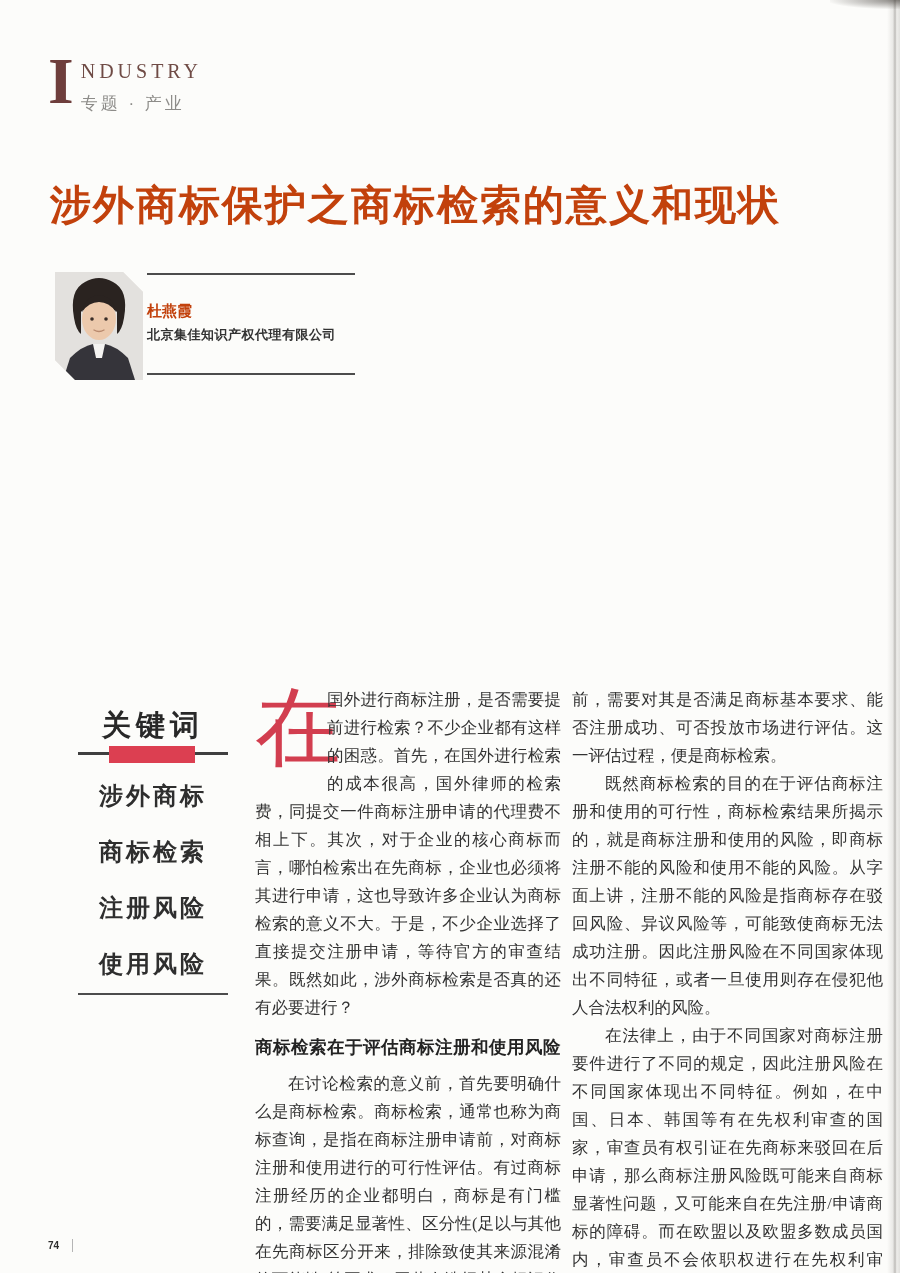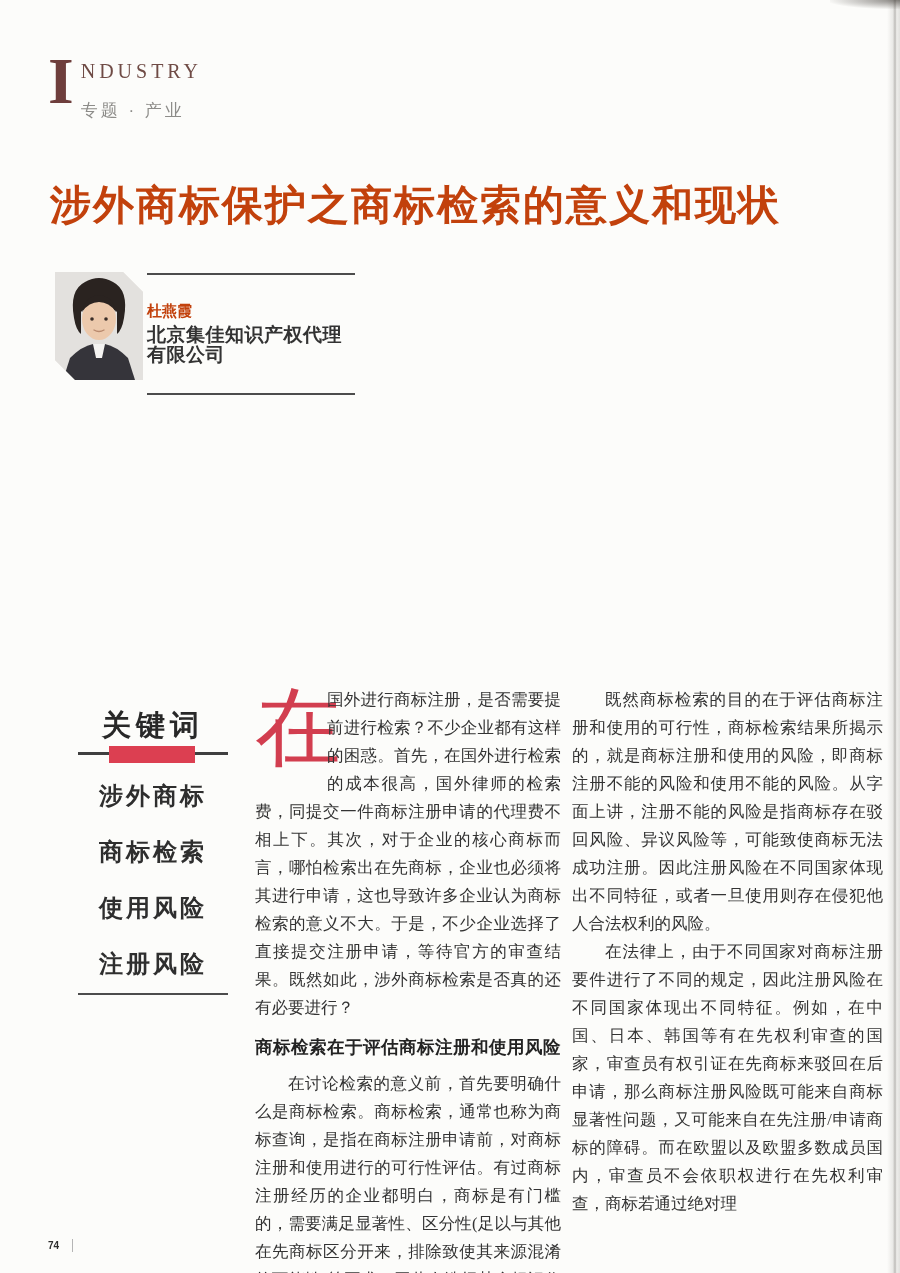--- a/index.html
+++ b/index.html
@@ -23,21 +23,21 @@
   .brand-i{
     font-size:66px;line-height:58px;font-weight:bold;color:#6e3e3c;
     font-family:"Liberation Serif","DejaVu Serif",serif;
   }
   .brand-right{margin-left:7px;padding-top:8px;display:flex;flex-direction:column;}
   .brand-rest{
     font-size:20px;letter-spacing:4px;color:#6f4b45;
     font-family:"Liberation Serif","DejaVu Serif",serif;
   }
   .brand-section{
-    margin-top:16px;font-size:17px;letter-spacing:3px;color:#8d8c89;
+    margin-top:9px;font-size:17px;letter-spacing:3px;color:#8d8c89;
     font-family:"Liberation Sans","DejaVu Sans",sans-serif;
   }
   
   .title{
     position:absolute;left:50px;top:178px;margin:0;
     font-family:"Liberation Sans","DejaVu Sans",sans-serif;
     font-size:41px;font-weight:bold;color:#c2410c;letter-spacing:2px;white-space:nowrap;
   }
   
   .author-block{position:absolute;left:55px;top:270px;width:380px;height:120px;}
@@ -47,21 +47,21 @@
   }
   .author-photo svg{display:block;width:100%;height:100%;}
   .author-info{position:absolute;left:92px;top:3px;width:208px;}
   .rule{height:2px;background:#4c4c4c;}
   .author-name{
     margin-top:26px;font-family:"Liberation Sans","DejaVu Sans",sans-serif;
     font-size:15px;font-weight:600;color:#c2410c;line-height:20px;
   }
   .author-affiliation{
     margin-top:4px;font-family:"Liberation Sans","DejaVu Sans",sans-serif;
-    font-size:19px;font-weight:600;color:#333;line-height:20px;letter-spacing:.5px;
+    font-size:13px;font-weight:600;color:#333;line-height:20px;letter-spacing:.5px;
   }
   .rule.bottom{margin-top:28px;}
   
   .keywords{position:absolute;left:78px;top:706px;width:150px;text-align:center;}
   .kw-title{
     font-size:29px;font-weight:bold;color:#282828;letter-spacing:5px;line-height:38px;
   }
   .kw-divider{position:relative;height:3px;background:#3f3f3f;margin-top:8px;}
   .kw-red{position:absolute;left:31px;top:-6px;width:86px;height:17px;background:#dc3f51;}
   .kw-list{list-style:none;margin:25px 0 0;padding:0;}
@@ -136,33 +136,34 @@
   </div>
 
   <aside class="keywords">
     <div class="kw-title">关键词</div>
     <div class="kw-divider">
       <span class="kw-red"></span>
     </div>
     <ul class="kw-list">
       <li class="kw-item">涉外商标</li>
       <li class="kw-item">商标检索</li>
+      <li class="kw-item">注册风险</li>
       <li class="kw-item">使用风险</li>
-      <li class="kw-item">注册风险</li>
     </ul>
     <div class="kw-bottom"></div>
   </aside>
 
   <div class="col col1">
     <p><span class="dropcap">在</span><span>国外进行商标注册，是否需要提前进行检索？不少企业都有这样的困惑。首先，在国外进行检索的成本很高，国外律师的检索费，同提交一件商标注册申请的代理费不相上下。其次，对于企业的核心商标而言，哪怕检索出在先商标，企业也必须将其进行申请，这也导致许多企业认为商标检索的意义不大。于是，不少企业选择了直接提交注册申请，等待官方的审查结果。既然如此，涉外商标检索是否真的还有必要进行？</span></p>
     <h2 class="section-heading">商标检索在于评估商标注册和使用风险</h2>
     <p class="indent">在讨论检索的意义前，首先要明确什么是商标检索。商标检索，通常也称为商标查询，是指在商标注册申请前，对商标注册和使用进行的可行性评估。有过商标注册经历的企业都明白，商标是有门槛的，需要满足显著性、区分性(足以与其他在先商标区分开来，排除致使其来源混淆的可能性)等要求，因此在选择某个标识作为商标之</p>
   </div>
 
   <div class="col col2">
+    <p>前，需要对其是否满足商标基本要求、能否注册成功、可否投放市场进行评估。这一评估过程，便是商标检索。</p>
     <p class="indent">既然商标检索的目的在于评估商标注册和使用的可行性，商标检索结果所揭示的，就是商标注册和使用的风险，即商标注册不能的风险和使用不能的风险。从字面上讲，注册不能的风险是指商标存在驳回风险、异议风险等，可能致使商标无法成功注册。因此注册风险在不同国家体现出不同特征，或者一旦使用则存在侵犯他人合法权利的风险。</p>
     <p class="indent">在法律上，由于不同国家对商标注册要件进行了不同的规定，因此注册风险在不同国家体现出不同特征。例如，在中国、日本、韩国等有在先权利审查的国家，审查员有权引证在先商标来驳回在后申请，那么商标注册风险既可能来自商标显著性问题，又可能来自在先注册/申请商标的障碍。而在欧盟以及欧盟多数成员国内，审查员不会依职权进行在先权利审查，商标若通过绝对理</p>
   </div>
 
   <div class="footer">
     <span class="page-num">74</span>
     <span class="page-sep">|</span>
   </div>
 
 </div>

